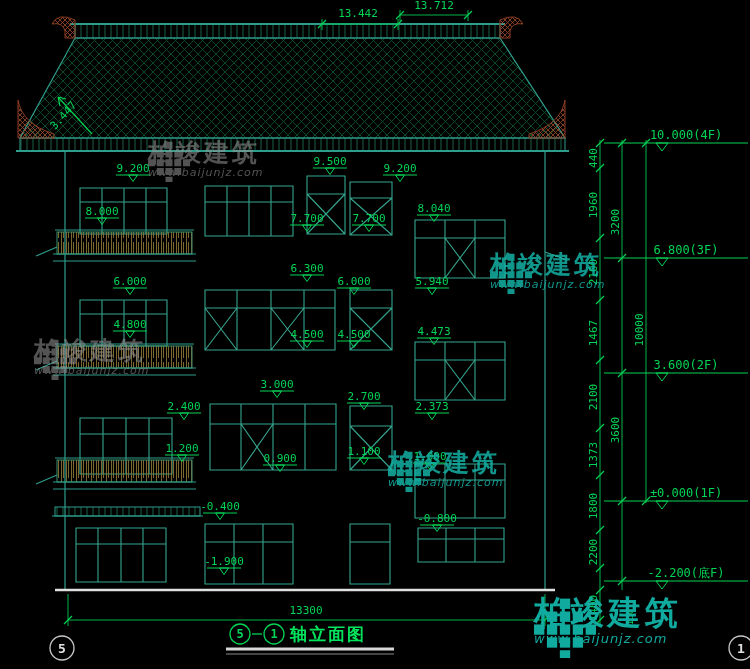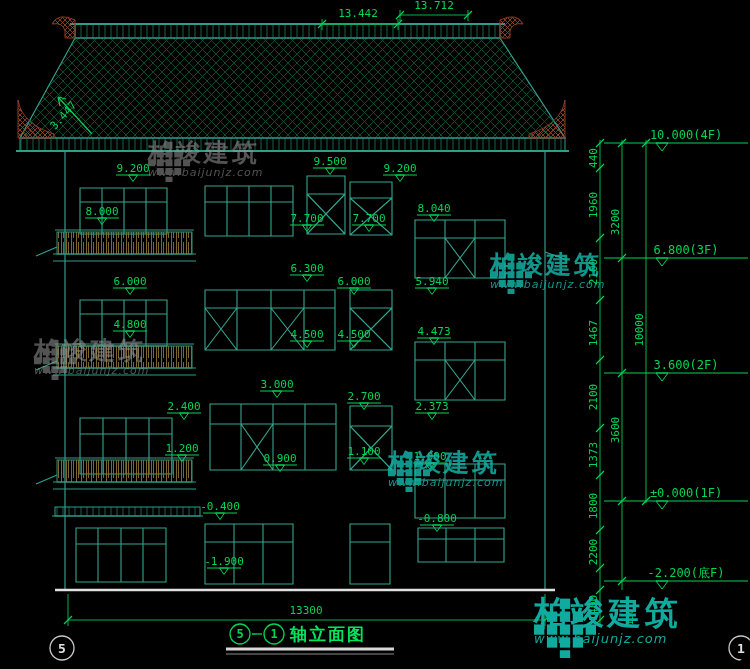--- a/index.html
+++ b/index.html
@@ -1,17 +1,17 @@
 <!DOCTYPE html>
 <html><head>
 <meta charset="utf-8">
 <style>
   html,body{margin:0;padding:0;background:#000;}
   #stage{position:relative;width:750px;height:669px;background:#000;overflow:hidden;
-         font-family:"DejaVu Sans",sans-serif;border-radius:31px;}
+         font-family:"DejaVu Sans",sans-serif;}
   svg{position:absolute;left:0;top:0;}
   svg text{font-family:"DejaVu Sans Mono","DejaVu Sans",monospace;}
   .d{fill:#00d454;font-size:11px;text-anchor:middle;}
   .f{fill:#00d454;font-size:12px;text-anchor:middle;}
   .ttl{fill:#00e45c;font-size:17px;font-weight:bold;text-anchor:start;letter-spacing:2px;}
   .ax{fill:#e2e2e2;font-size:13px;text-anchor:middle;font-weight:bold;}
   .teal{stroke:#2e9e8c;fill:none;stroke-width:1.2;}
   .win{stroke:#35a58e;fill:none;stroke-width:1.1;}
   .diml{stroke:#00b44a;fill:none;stroke-width:1;}
   .tick{stroke:#00d454;fill:none;stroke-width:1.2;}

